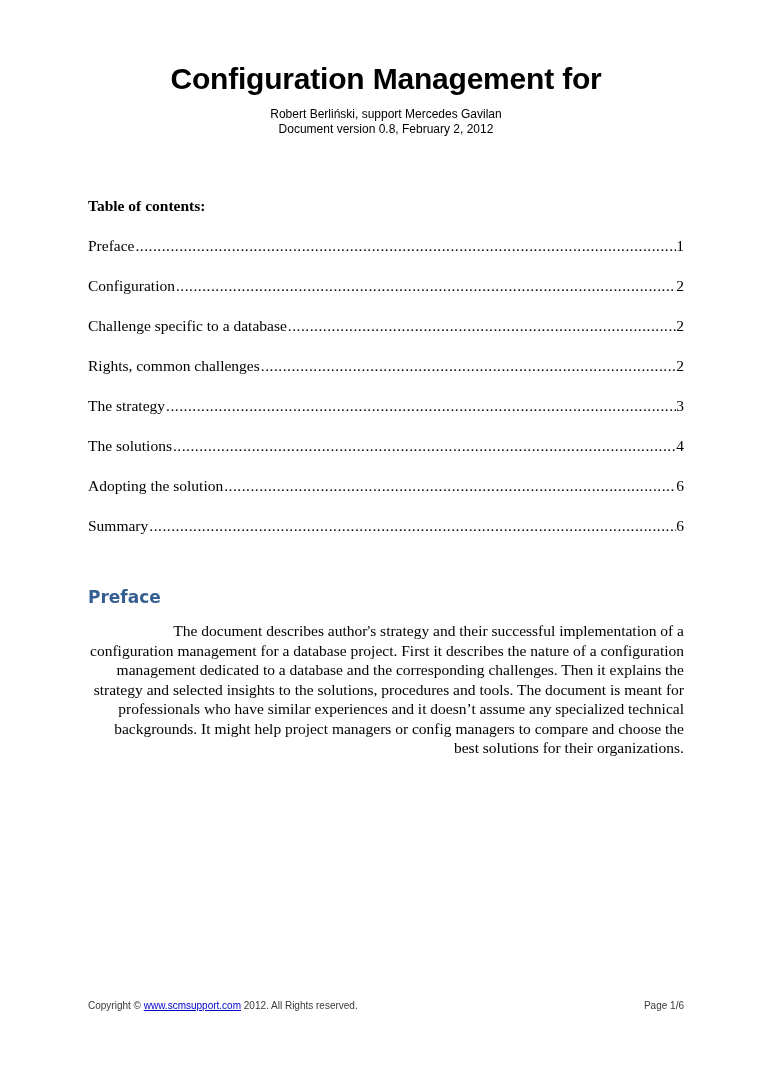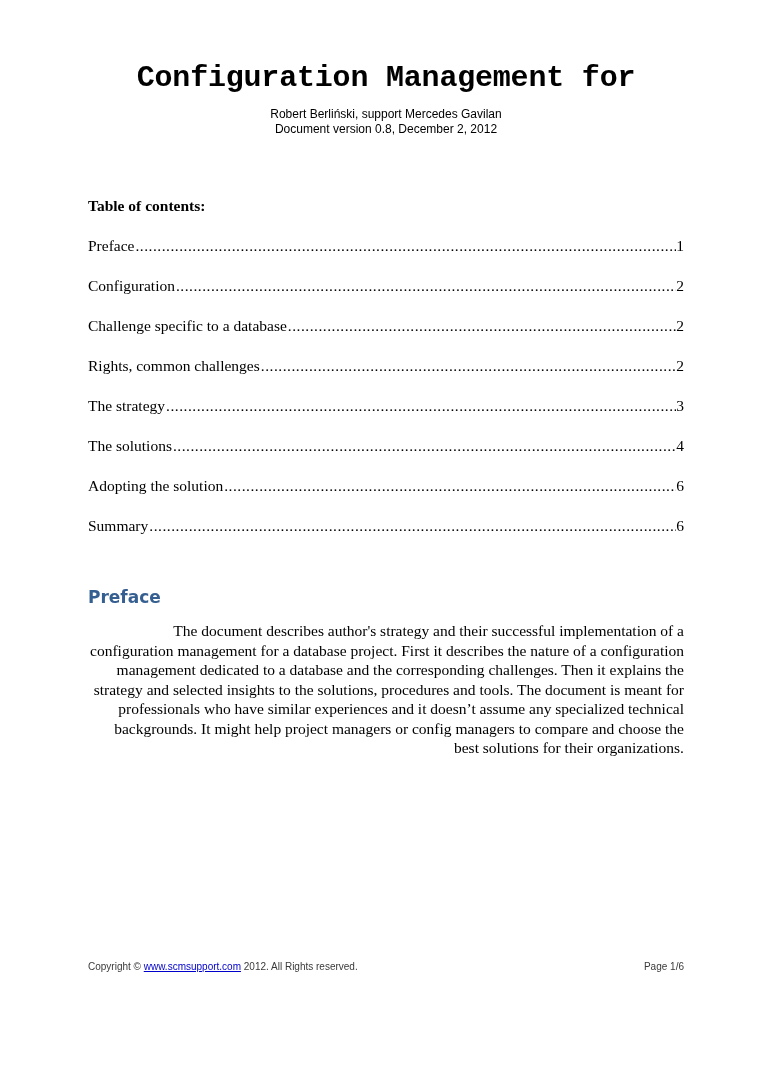--- a/index.html
+++ b/index.html
@@ -23,21 +23,21 @@
     height: 1087px;
     background: #ffffff;
   }
   .content {
     position: absolute;
     left: 88px;
     top: 60px;
     width: 596px;
   }
   .doc-title {
-    font-family: Liberation Mono, monospace;
+    font-family: Liberation Sans, sans-serif;
     font-weight: bold;
     font-size: 30px;
     line-height: 37px;
     text-align: center;
     margin: 0;
     letter-spacing: -0.2px;
   }
   .byline {
     font-family: "Liberation Sans", sans-serif;
     font-size: 12px;
@@ -89,21 +89,21 @@
   }
   .body-text {
     font-size: 15.5px;
     line-height: 19.5px;
     margin-top: 14px;
     text-align: right;
   }
   .footer {
     position: absolute;
     left: 88px;
-    top: 961px;
+    top: 1000px;
     width: 596px;
     font-family: "Liberation Sans", sans-serif;
     font-size: 10px;
     color: #3a3a3a;
     display: flex;
     justify-content: space-between;
     align-items: baseline;
   }
   .footer a {
     color: #0000cc;
@@ -119,21 +119,21 @@
 <div class="page">
 
   <div class="content">
 
     <h1 class="doc-title">
       <span>Configuration Management for</span><br>
     </h1>
 
     <div class="byline">
       <div>Robert Berliński, support Mercedes Gavilan</div>
-      <div>Document version 0.8, December 2, 2012</div>
+      <div>Document version 0.8, February 2, 2012</div>
     </div>
 
     <div class="toc-heading">Table of contents:</div>
 
     <div class="toc">
 
       <div class="toc-row">
         <span class="toc-label">Preface</span>
         <span class="toc-dots">...........................................................................................................................................................</span>
         <span class="toc-page">1</span>

